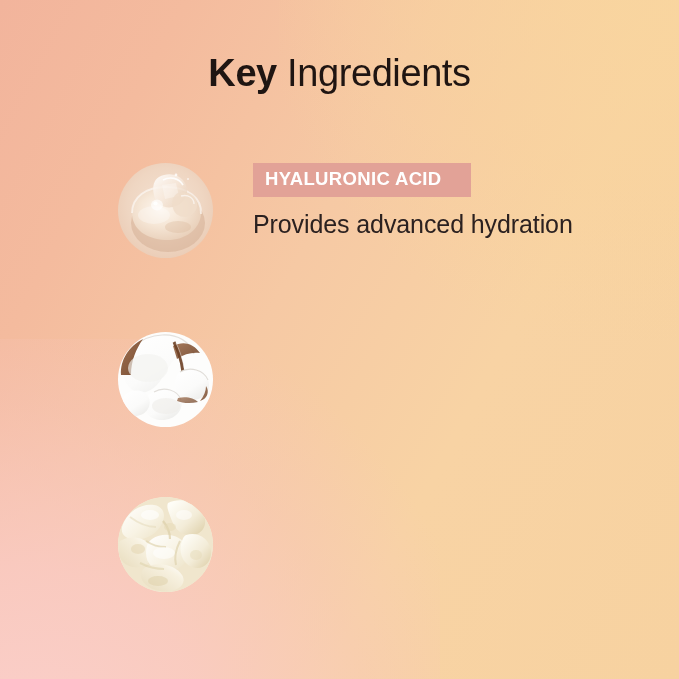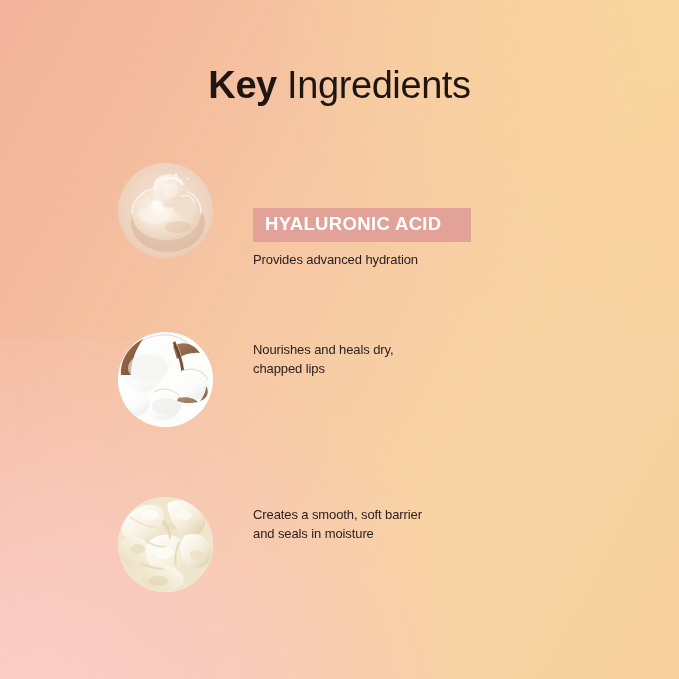--- a/index.html
+++ b/index.html
@@ -52,21 +52,21 @@
                  rgba(249,212,156,0.45) 45%,
                  rgba(249,210,154,0.0) 75%);
     pointer-events:none;
   }
 
   .layer { position:relative; z-index:2; }
 
   
   #page-title {
     position:absolute;
-    top:64px; left:0; right:0;
+    top:52px; left:0; right:0;
     text-align:center;
     font-size:38px;
     line-height:1.12;
     letter-spacing:-0.4px;
     color:#1f1512;
     white-space:nowrap;
   }
   #page-title .t-strong { font-weight:700; }
   #page-title .t-light  { font-weight:400; }
 
@@ -106,27 +106,26 @@
     display:inline-block;
     background:#e2a297;
     color:#ffffff;
     font-weight:700;
     font-size:18.5px;
     letter-spacing:0.35px;
     line-height:1;
     padding:7px 10px 8px 12px;
     width:218px;
     white-space:nowrap;
-    margin-top:45px;
   }
 
   .desc {
     margin-top:9px;
     color:#2b2120;
-    font-size:13px;
+    font-size:25px;
     line-height:1.44;
     font-weight:400;
     letter-spacing:-0.1px;
     max-width:330px;
     white-space:pre-line;
   }
 </style>
 </head>
 <body>
 
@@ -224,22 +223,20 @@
           <path d="M4 70 C3 78 9 84 17 84 C10 86 3 80 3 72 Z" fill="url(#coHusk)" opacity=".8"></path>
 
           <path d="M60 66 C68 64 76 66 80 70 C72 72 64 71 59 69 Z" fill="url(#coHusk)" opacity=".75"></path>
 
           <ellipse cx="30" cy="36" rx="20" ry="14" fill="#f3f2f0" opacity=".65"></ellipse>
           <ellipse cx="48" cy="74" rx="14" ry="8" fill="#eeedea" opacity=".6"></ellipse>
         </svg>
       </div>
     </div>
     <div class="text-col">
-      <div class="desc">Nourishes and heals dry,
-chapped lips</div>
     </div>
   </div>
 
   <div class="ingredient-row layer" id="row-2">
     <div class="thumb-wrap">
       <div class="thumb">
         <svg viewBox="0 0 95 95" xmlns="http://www.w3.org/2000/svg" aria-hidden="true">
           <defs>
             <linearGradient id="shA" x1="0%" y1="0%" x2="100%" y2="100%">
               <stop offset="0%" stop-color="#ffffff"></stop>
@@ -284,18 +281,16 @@
           <ellipse cx="40" cy="84" rx="10" ry="5" fill="#ded0a7" opacity=".5"></ellipse>
           <ellipse cx="78" cy="58" rx="6" ry="5" fill="#e5d9b5" opacity=".45"></ellipse>
 
           <ellipse cx="32" cy="18" rx="9" ry="5" fill="#ffffff" opacity=".6"></ellipse>
           <ellipse cx="66" cy="18" rx="8" ry="5" fill="#ffffff" opacity=".5"></ellipse>
           <ellipse cx="46" cy="56" rx="11" ry="6" fill="#ffffff" opacity=".55"></ellipse>
         </svg>
       </div>
     </div>
     <div class="text-col">
-      <div class="desc">Creates a smooth, soft barrier
-and seals in moisture</div>
     </div>
   </div>
 
 </div>
 
 </body></html>

